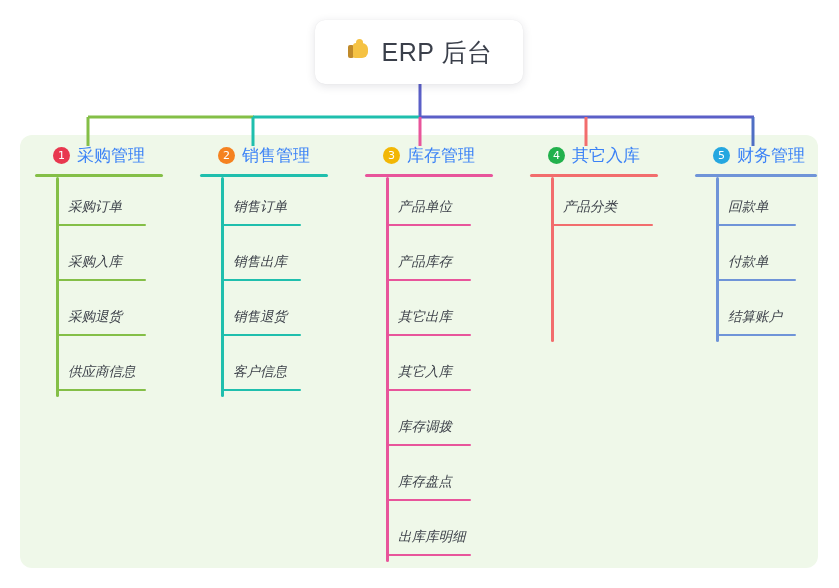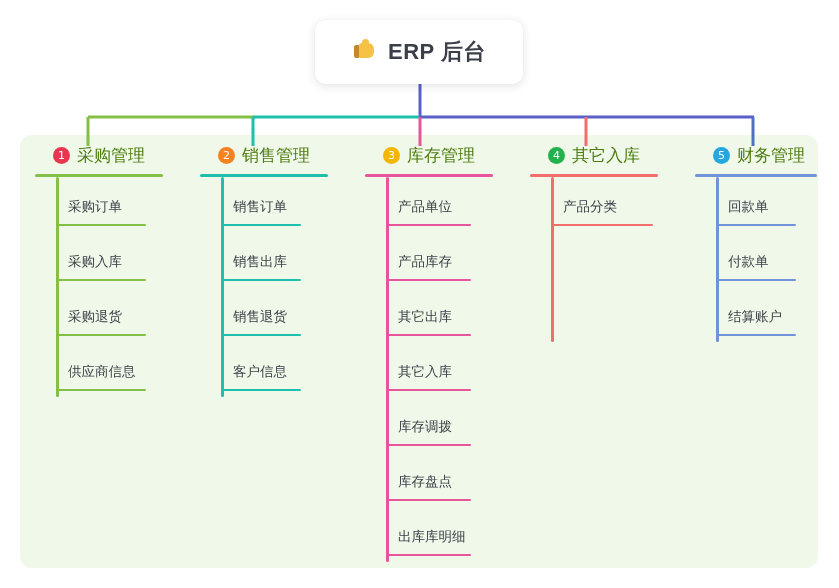--- a/index.html
+++ b/index.html
@@ -62,25 +62,24 @@
   #root-node .thumb .cuff {
     position: absolute;
     left: 2px;
     top: 6px;
     width: 6px;
     height: 13px;
     background: #c08a2a;
     border-radius: 2px;
   }
   #root-node .root-label {
-    font-size: 22px;
+    font-size: 25px;
     color: #3a3f4a;
     letter-spacing: 0.5px;
     white-space: nowrap;
-    font-weight: bold;
   }
 
   
   #connectors {
     position: absolute;
     left: 0;
     top: 0;
     width: 839px;
     height: 588px;
     pointer-events: none;
@@ -116,21 +115,21 @@
     border-radius: 50%;
     color: #ffffff;
     font-size: 11px;
     line-height: 17px;
     text-align: center;
     font-family: "DejaVu Sans", sans-serif;
     flex: 0 0 auto;
   }
   .branch-title {
     font-size: 17px;
-    color: #4d7c0f;
+    color: #3b82f6;
     white-space: nowrap;
   }
   .branch-rule {
     height: 3px;
     border-radius: 2px;
     margin-top: 6px;
   }
   .branch-body {
     position: relative;
     padding-top: 0px;
@@ -147,20 +146,21 @@
     height: 55px;
     box-sizing: border-box;
   }
   .leaf-label {
     position: absolute;
     left: 33px;
     top: 21px;
     font-size: 13.5px;
     color: #3c4049;
     white-space: nowrap;
+    font-style: italic;
   }
   .leaf-rule {
     position: absolute;
     left: 21px;
     top: 47px;
     height: 2px;
     border-radius: 1px;
   }
 </style>
 </head>

